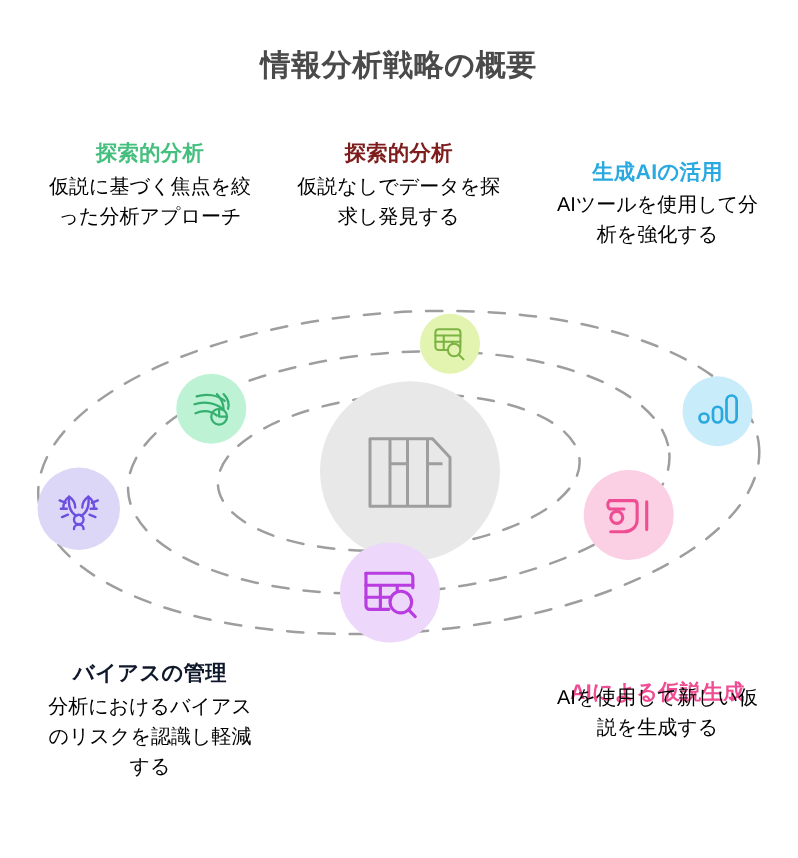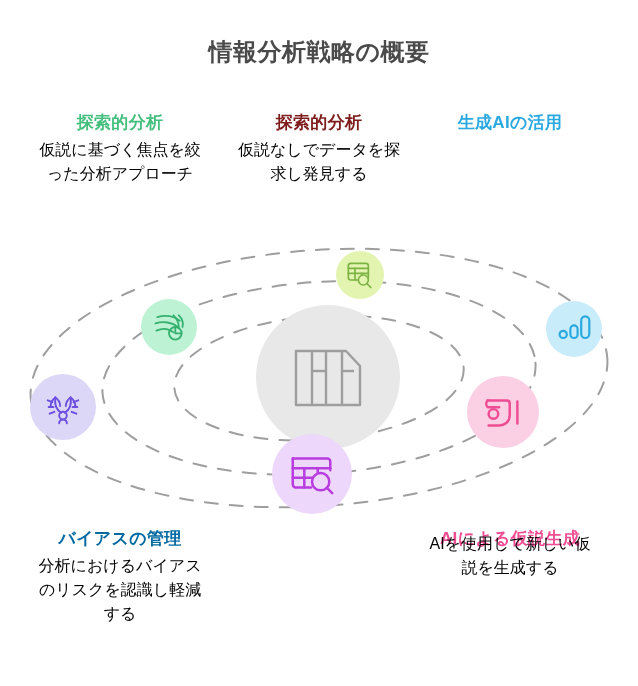--- a/index.html
+++ b/index.html
@@ -37,21 +37,21 @@
   .label-block {
     position: absolute;
     width: 176px;
     text-align: center;
   }
   .label-block.top    { top: 112px; }
   .label-block.bottom { top: 528px; }
 
   .lbl-l { left: 32px; }
   .lbl-c { left: 231px; }
-  .lbl-r { left: 422px; }
+  .lbl-r { left: 438px; margin-top: 15px; }
 
   .label-head {
     font-size: 17px;
     font-weight: bold;
     line-height: 22px;
     margin: 0 0 4px 0;
     letter-spacing: 0.3px;
   }
   .label-desc {
     font-size: 16px;
@@ -214,24 +214,25 @@
     <div class="label-desc">仮説に基づく焦点を絞った分析アプローチ</div>
   </div>
 
   <div class="label-block top lbl-c">
     <div class="label-head" style="color:#7f1d1d">探索的分析</div>
     <div class="label-desc">仮説なしでデータを探求し発見する</div>
   </div>
 
   <div class="label-block top lbl-r">
     <div class="label-head" style="color:#29a9e0">生成AIの活用</div>
+    <div class="label-desc">AIツールを使用して分析を強化する</div>
   </div>
 
   <div class="label-block bottom lbl-l">
-    <div class="label-head" style="color:#0369a1">バイアスの管理</div>
+    <div class="label-head" style="color:#0f172a">バイアスの管理</div>
     <div class="label-desc">分析におけるバイアスのリスクを認識し軽減する</div>
   </div>
 
   <div class="label-block bottom lbl-c">
   </div>
 
   <div class="label-block bottom lbl-r overlap">
     <div class="label-head" style="color:#ef4d93">AIによる仮説生成</div>
     <div class="label-desc">AIを使用して新しい仮説を生成する</div>
   </div>

